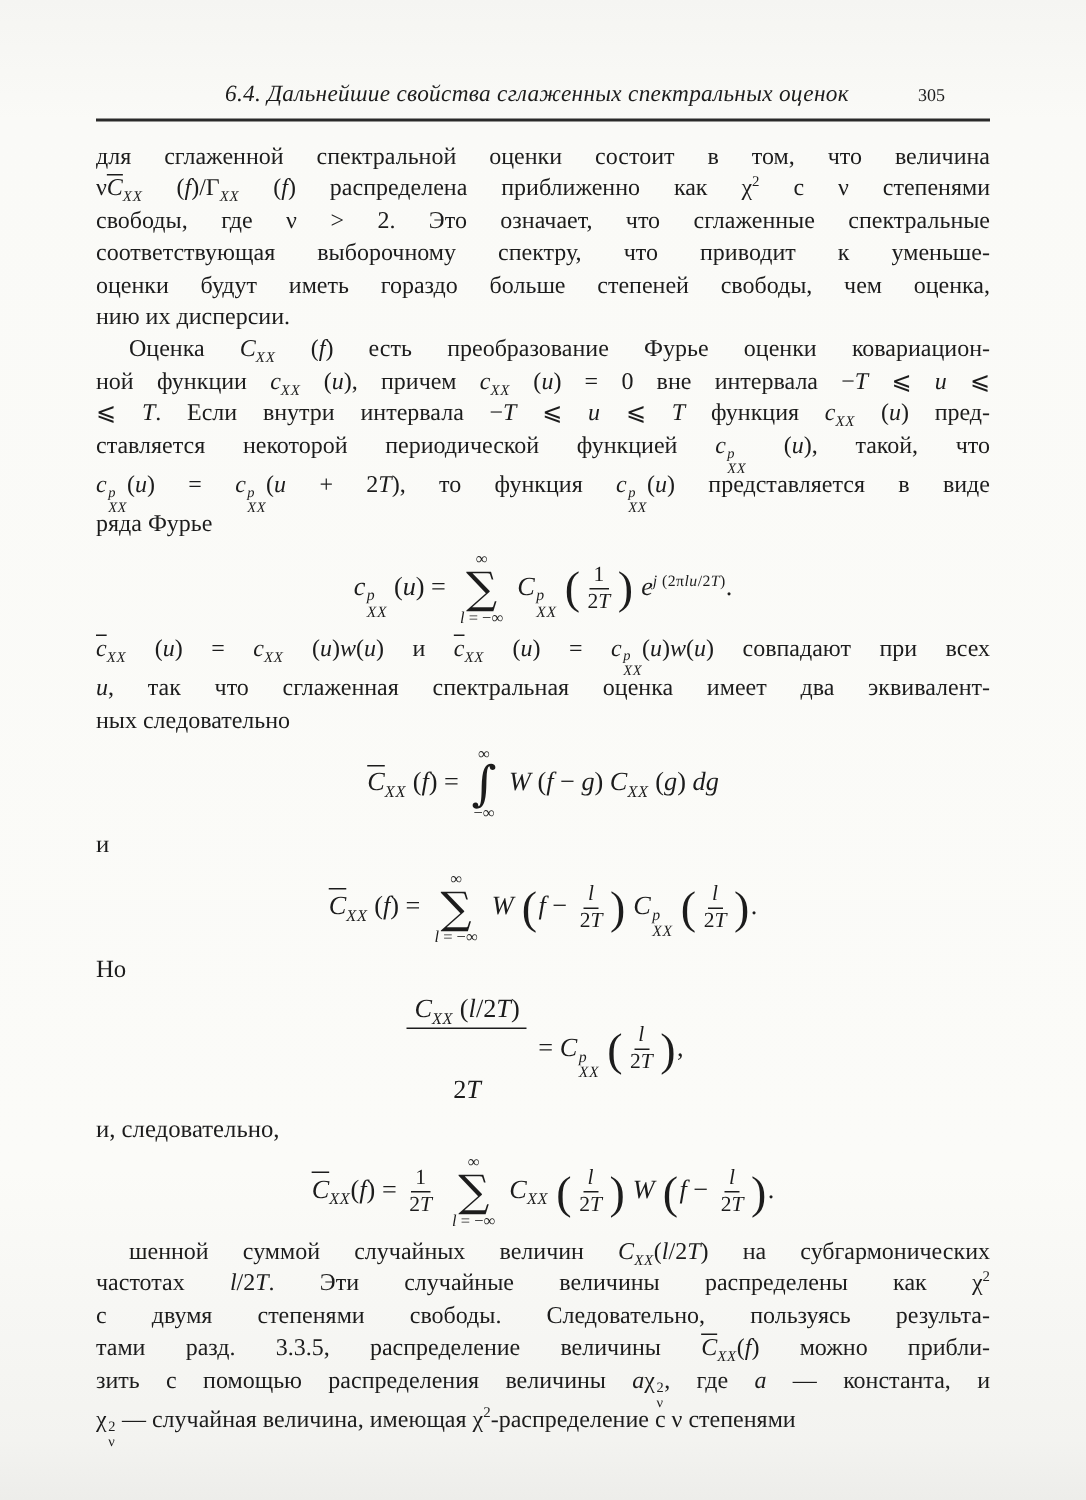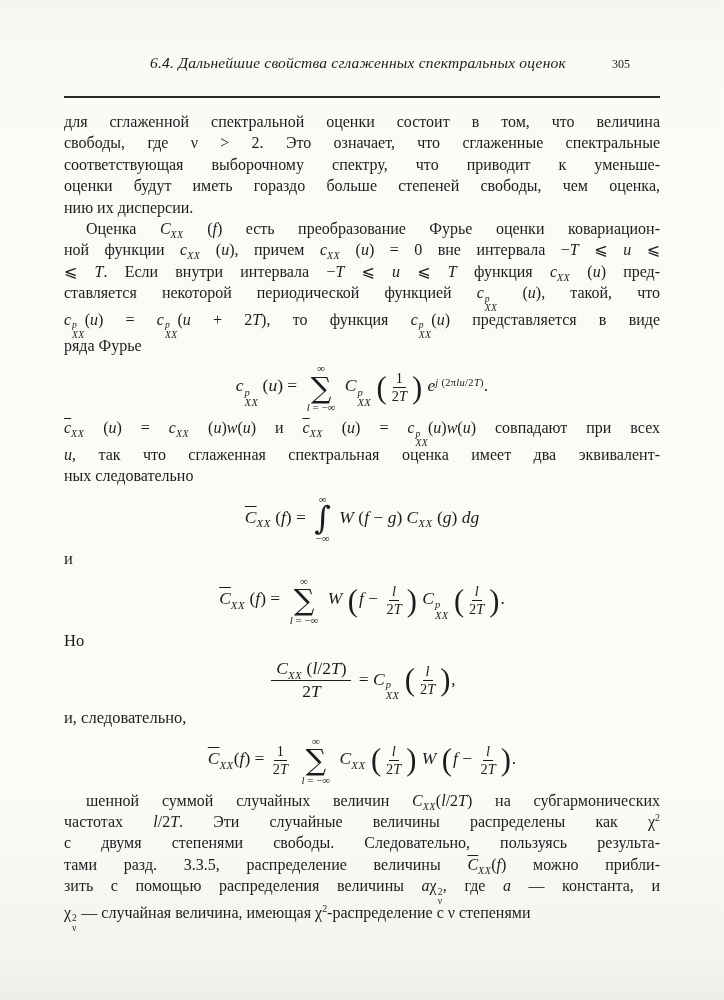--- a/index.html
+++ b/index.html
@@ -3,21 +3,21 @@
 <meta charset="utf-8">
 <style>
   html,body{margin:0;padding:0;background:#e9e9e6;}
   .page{
     position:relative;width:724px;height:1000px;box-sizing:border-box;
     margin:0 auto;padding:54px 64px 0 64px;
     background:linear-gradient(180deg,#f5f5f2 0%,#fafaf7 8%,#fbfbf8 78%,#f3f3f0 96%,#ededea 100%);
     font-family:"Liberation Serif","DejaVu Serif",serif;
     color:#1c1c1c;overflow:hidden;
   }
-  .header{display:flex;align-items:baseline;border-bottom:2px solid #2a2a2a;padding-bottom:24px;}
+  .header{display:flex;align-items:baseline;border-bottom:2px solid #2a2a2a;padding-bottom:7px;}
   .htitle{flex:1;text-align:center;font-style:italic;font-size:15.5px;letter-spacing:.2px;padding-left:40px;}
   .hpage{width:48px;text-align:left;font-size:12px;}
   .para{font-size:16px;margin:0;}
   .tline{line-height:21.4px;text-align:justify;text-align-last:justify;white-space:normal;}
   .tline.last{text-align-last:left;}
   .para.indent .tline:first-child{text-indent:22px;}
   .p1{margin-top:13px;}
   i{font-style:italic;}
   sub.sb{font-size:62%;line-height:0;letter-spacing:.5px;}
   sup{font-size:62%;line-height:0;}
@@ -27,37 +27,38 @@
   .formula{font-size:17.5px;text-align:center;margin:6px 0 4px 0;}
   .sum{display:inline-flex;flex-direction:column;align-items:center;line-height:1;margin:0 5px;vertical-align:middle;}
   .sum-s{font-size:29px;line-height:.92;font-family:"DejaVu Serif",serif;}
   .int{display:inline-flex;flex-direction:column;align-items:center;line-height:1;margin:0 4px;vertical-align:middle;}
   .int-s{font-size:32px;line-height:.85;font-family:"DejaVu Serif",serif;}
   .lim{font-size:11px;line-height:1.1;}
   .fr{display:inline-flex;flex-direction:column;align-items:center;vertical-align:middle;
       font-size:82%;line-height:1.18;margin:0 2px;}
   .fr-n{border-bottom:1.2px solid #1c1c1c;padding:0 3px;}
   .fr-d{padding:0 2px;}
-  .frb{display:inline-flex;flex-direction:column;align-items:center;vertical-align:middle;line-height:1.25;margin:0 3px;}
+  .frb{display:inline-flex;flex-direction:column;align-items:center;vertical-align:middle;line-height:1.25;margin:0 3px;gap:30px;}
   .frb-n{border-bottom:1.2px solid #1c1c1c;padding:0 5px 1px 5px;}
   .bp{font-size:175%;font-weight:300;line-height:0;vertical-align:middle;margin:0 1px;}
   .ex{font-size:60%;vertical-align:.55em;line-height:0;letter-spacing:.3px;}
   .connector{font-size:16.5px;line-height:21.4px;}
 </style>
 </head>
 <body>
 
 <div class="page">
   <div class="header">
     <div class="htitle">6.4. Дальнейшие свойства сглаженных спектральных оценок</div>
     <div class="hpage">305</div>
   </div>
 
   <div class="para p1">
       <div class="tline">для сглаженной спектральной оценки состоит в том, что величина</div>
+      <div class="tline">ν<span class="ov"><i>C</i></span><sub class="sb"><i>XX</i></sub> (<i>f</i>)/Γ<sub class="sb"><i>XX</i></sub> (<i>f</i>) распределена приближенно как χ<sup>2</sup> с ν степенями</div>
       <div class="tline">свободы, где ν &gt; 2. Это означает, что сглаженные спектральные</div>
       <div class="tline">соответствующая выборочному спектру, что приводит к уменьше-</div>
       <div class="tline">оценки будут иметь гораздо больше степеней свободы, чем оценка,</div>
       <div class="tline last">нию их дисперсии.</div>
     </div>
 
   <div class="para indent">
       <div class="tline">Оценка <i>C</i><sub class="sb"><i>XX</i></sub> (<i>f</i>) есть преобразование Фурье оценки ковариацион-</div>
       <div class="tline">ной функции <i>c</i><sub class="sb"><i>XX</i></sub> (<i>u</i>), причем <i>c</i><sub class="sb"><i>XX</i></sub> (<i>u</i>) = 0 вне интервала −<i>T</i> ⩽ <i>u</i> ⩽</div>
       <div class="tline">⩽ <i>T</i>. Если внутри интервала −<i>T</i> ⩽ <i>u</i> ⩽ <i>T</i> функция <i>c</i><sub class="sb"><i>XX</i></sub> (<i>u</i>) пред-</div>

